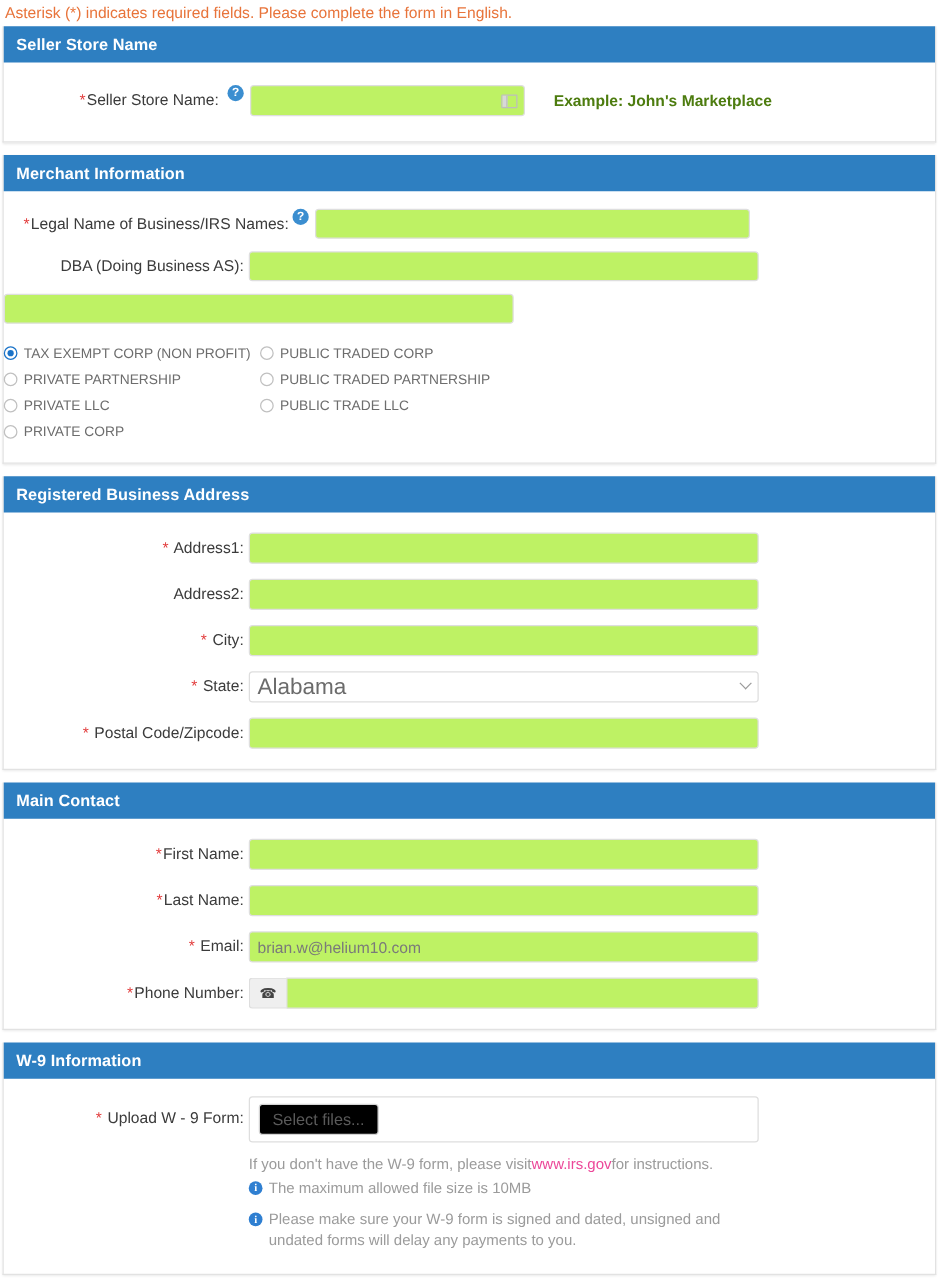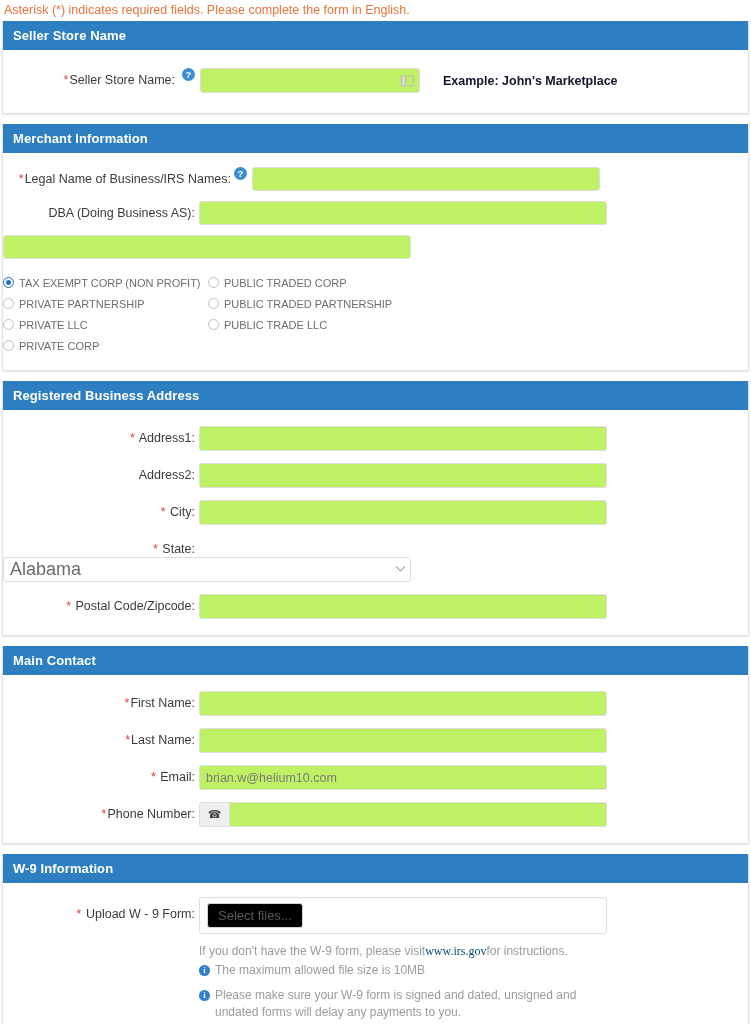--- a/index.html
+++ b/index.html
@@ -91,21 +91,21 @@
     border: 1.5px solid #bdbdbd;
     border-radius: 1px;
     display: flex;
   }
   .card-icon i {
     display: block; width: 4px; height: 100%;
     border-right: 1.5px solid #bdbdbd;
     background: #d8d8d8;
   }
   .example {
-    font-size: 12.5px; font-weight: bold; color: #0f172a; margin-left: 23px; white-space: nowrap;
+    font-size: 12.5px; font-weight: bold; color: #4d7c0f; margin-left: 23px; white-space: nowrap;
   }
 
   
   .radio-grid { display: flex; flex-wrap: wrap; width: 410px; }
   .radio-item {
     width: 50%;
     display: flex; align-items: center;
     height: 21px;
     font-size: 11px;
     color: #6d6d6d;
@@ -153,21 +153,21 @@
   }
   .select-files {
     border: 1px solid #d4d4d4; border-radius: 3px;
     background: #000000; color: #5a5a5a;
     font-size: 13px; padding: 4px 10px; cursor: pointer;
     font-family: "Liberation Sans", sans-serif;
   }
   .notes { margin-top: 9px; width: 420px; }
   .note-line { font-size: 12px; color: #9b9b9b; line-height: 17px; margin-bottom: 2px; display: flex; }
   .note-line.gap { margin-top: 8px; }
-  .link { color: #0c4a6e; text-decoration: none; font-family: Liberation Serif, serif; }
+  .link { color: #ec4899; text-decoration: none; }
   .info-icon {
     display:inline-block; width: 11px; height: 11px; border-radius: 50%;
     background: #2f7fd1; color: #fff; font-size: 8.5px; font-weight: bold;
     line-height: 11px; text-align: center; margin-right: 5px; margin-top: 3px; flex: 0 0 auto;
     font-family: "Liberation Serif", serif;
   }
 </style>
 </head>
 <body>
 
@@ -275,21 +275,21 @@
         </div>
       </div>
 
       <div class="row" style="margin-bottom:12px;">
         <div class="label"><span class="req">*</span> <span>City:</span></div>
         <div class="field">
           <input class="inp" style="width: 408px; height: 25px;" value="">
         </div>
       </div>
 
-      <div class="row" style="margin-bottom:12px;flex-direction:column;">
+      <div class="row" style="margin-bottom:12px;">
         <div class="label"><span class="req">*</span> <span>State:</span></div>
         <div class="field">
           <div class="sel">
             <span>Alabama</span>
             <span class="chev"></span>
           </div>
         </div>
       </div>
 
       <div class="row">

